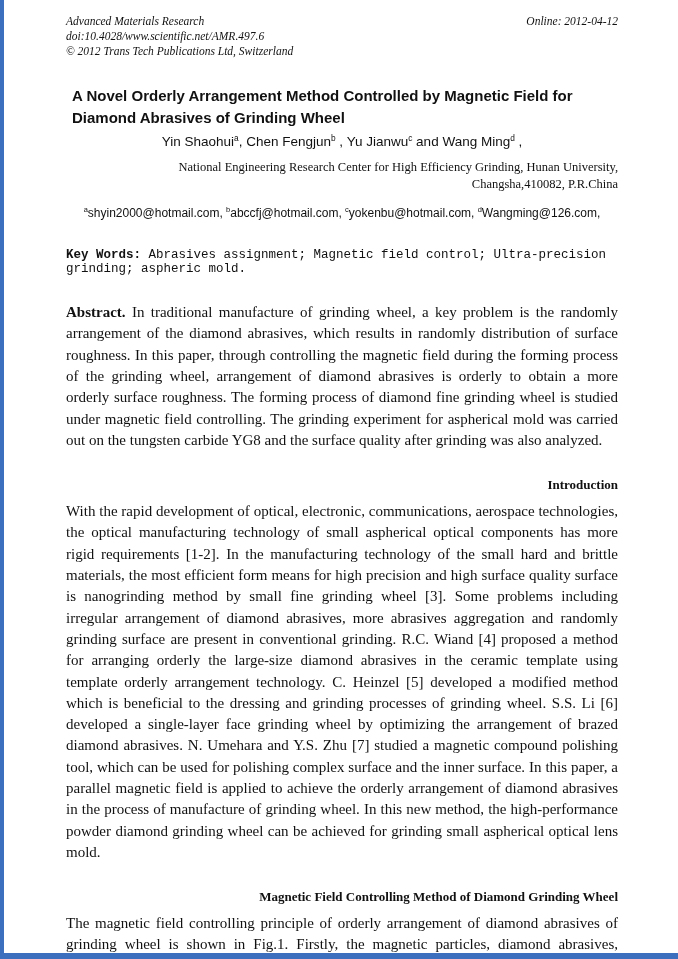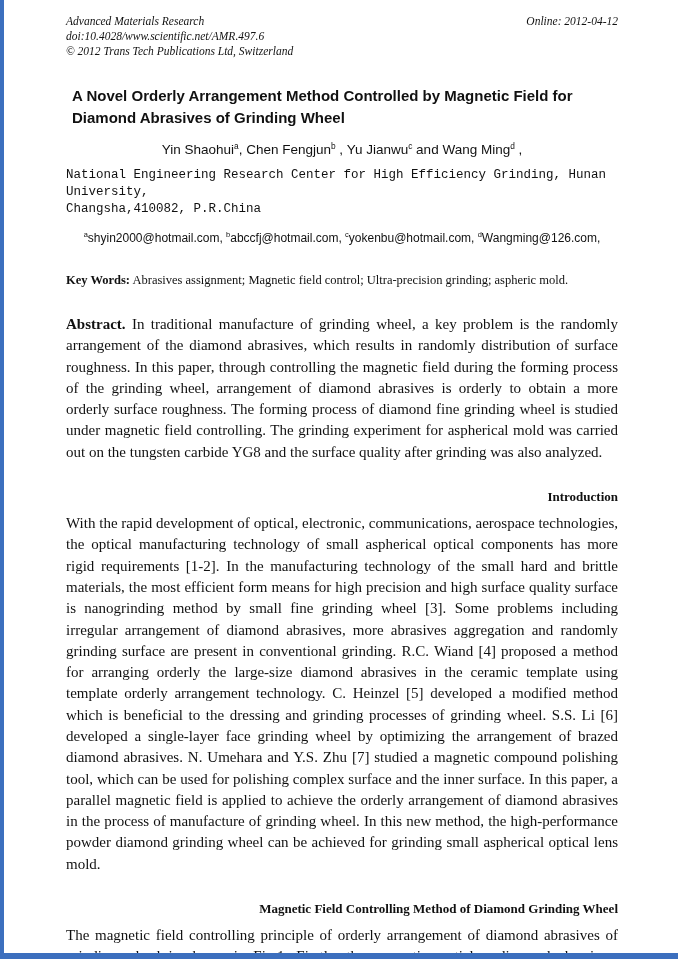--- a/index.html
+++ b/index.html
@@ -17,39 +17,39 @@
   .jheader { font-style:italic; font-size:11.5px; line-height:1.3; }
   .jheader .row1 { display:flex; justify-content:space-between; }
 
   
   .title {
     margin:26px 6px 0 6px; text-align:left;
     font-family:"Liberation Sans", sans-serif;
     font-weight:bold; font-size:15px; line-height:1.45;
   }
   .authors {
-    margin:14px 0 0 0; text-align:center;
+    margin:6px 0 0 0; text-align:center;
     font-family:"Liberation Sans", sans-serif;
     font-size:13.5px;
   }
   .affiliation {
-    margin:10px 0 0 0; text-align:left;
-    font-family:Liberation Mono, monospace;
+    margin:10px 0 0 0; text-align:right;
+    font-family:Liberation Serif, serif;
     font-size:12.5px; line-height:1.35;
   }
   .emails {
     margin:13px 0 0 0; text-align:center;
     font-family:"Liberation Sans", sans-serif;
     font-size:12px;
   }
   sup { font-size:0.62em; vertical-align:super; line-height:0; }
 
   .keywords {
     margin:28px 0 0 0;
-    font-family:Liberation Serif, serif;
+    font-family:Liberation Mono, monospace;
     font-size:12.5px;
   }
   .keywords .kw-label { font-weight:bold; }
 
   .para {
     margin:0; text-align:justify;
     font-size:15px; line-height:1.42;
   }
   .abstract { margin-top:26px; }
   .abstract .abs-label { font-weight:bold; }

